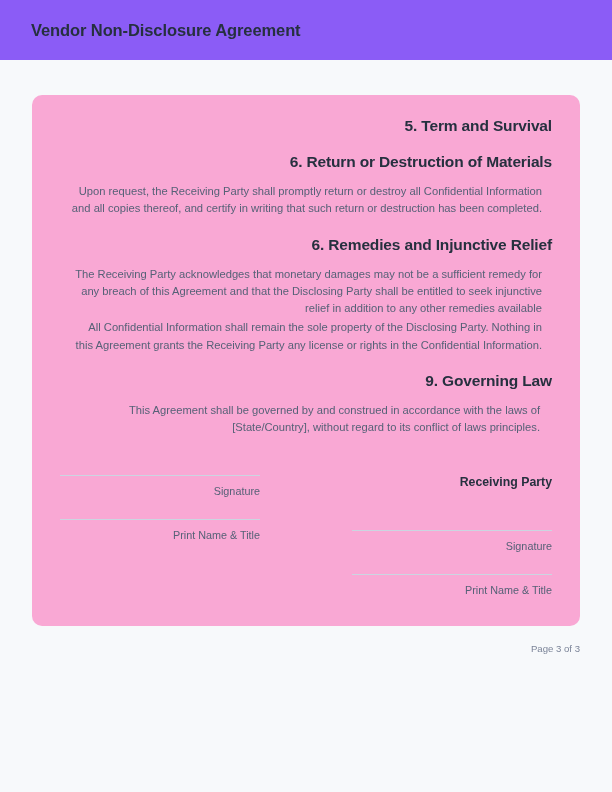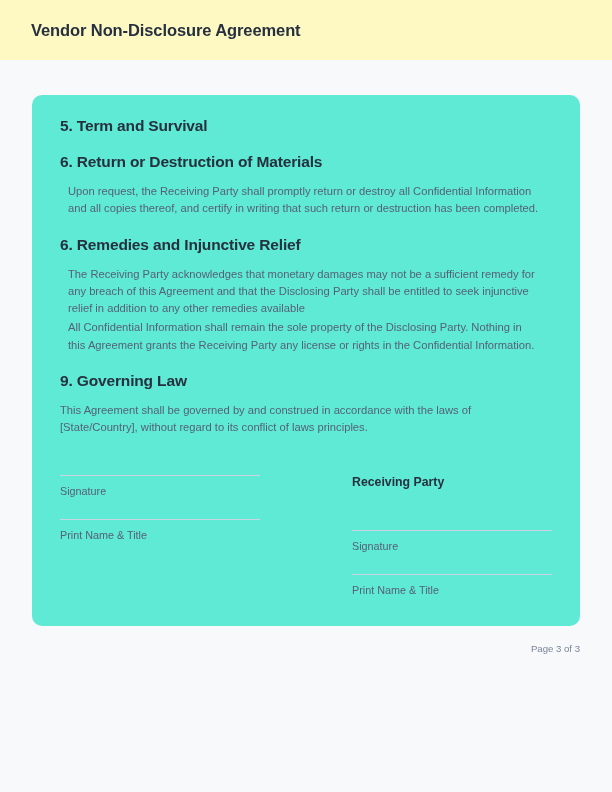--- a/index.html
+++ b/index.html
@@ -11,45 +11,46 @@
     height: 792px;
     background: #f7f9fb;
     font-family: "Liberation Sans", sans-serif;
     -webkit-font-smoothing: antialiased;
     overflow: hidden;
   }
 
   
   .doc-header {
     height: 60px;
-    background: #fef9c3;
+    background: #8b5cf6;
     display: flex;
     align-items: center;
     padding: 0 31px;
     box-sizing: border-box;
   }
   .doc-header-title {
     font-size: 16.5px;
     font-weight: bold;
     color: #26303f;
     letter-spacing: -0.1px;
   }
 
   
   .page-body {
     padding: 35px 32px 0 32px;
     box-sizing: border-box;
   }
 
   .doc-card {
-    background: #5eead4;
+    background: #f9a8d4;
     border-radius: 10px;
     padding: 22px 28px 30px 28px;
     box-sizing: border-box;
     width: 548px;
+    text-align: right;
   }
 
   
   .section {
     margin-bottom: 2px;
   }
   .section-heading {
     font-size: 15.5px;
     font-weight: bold;
     color: #26303f;

